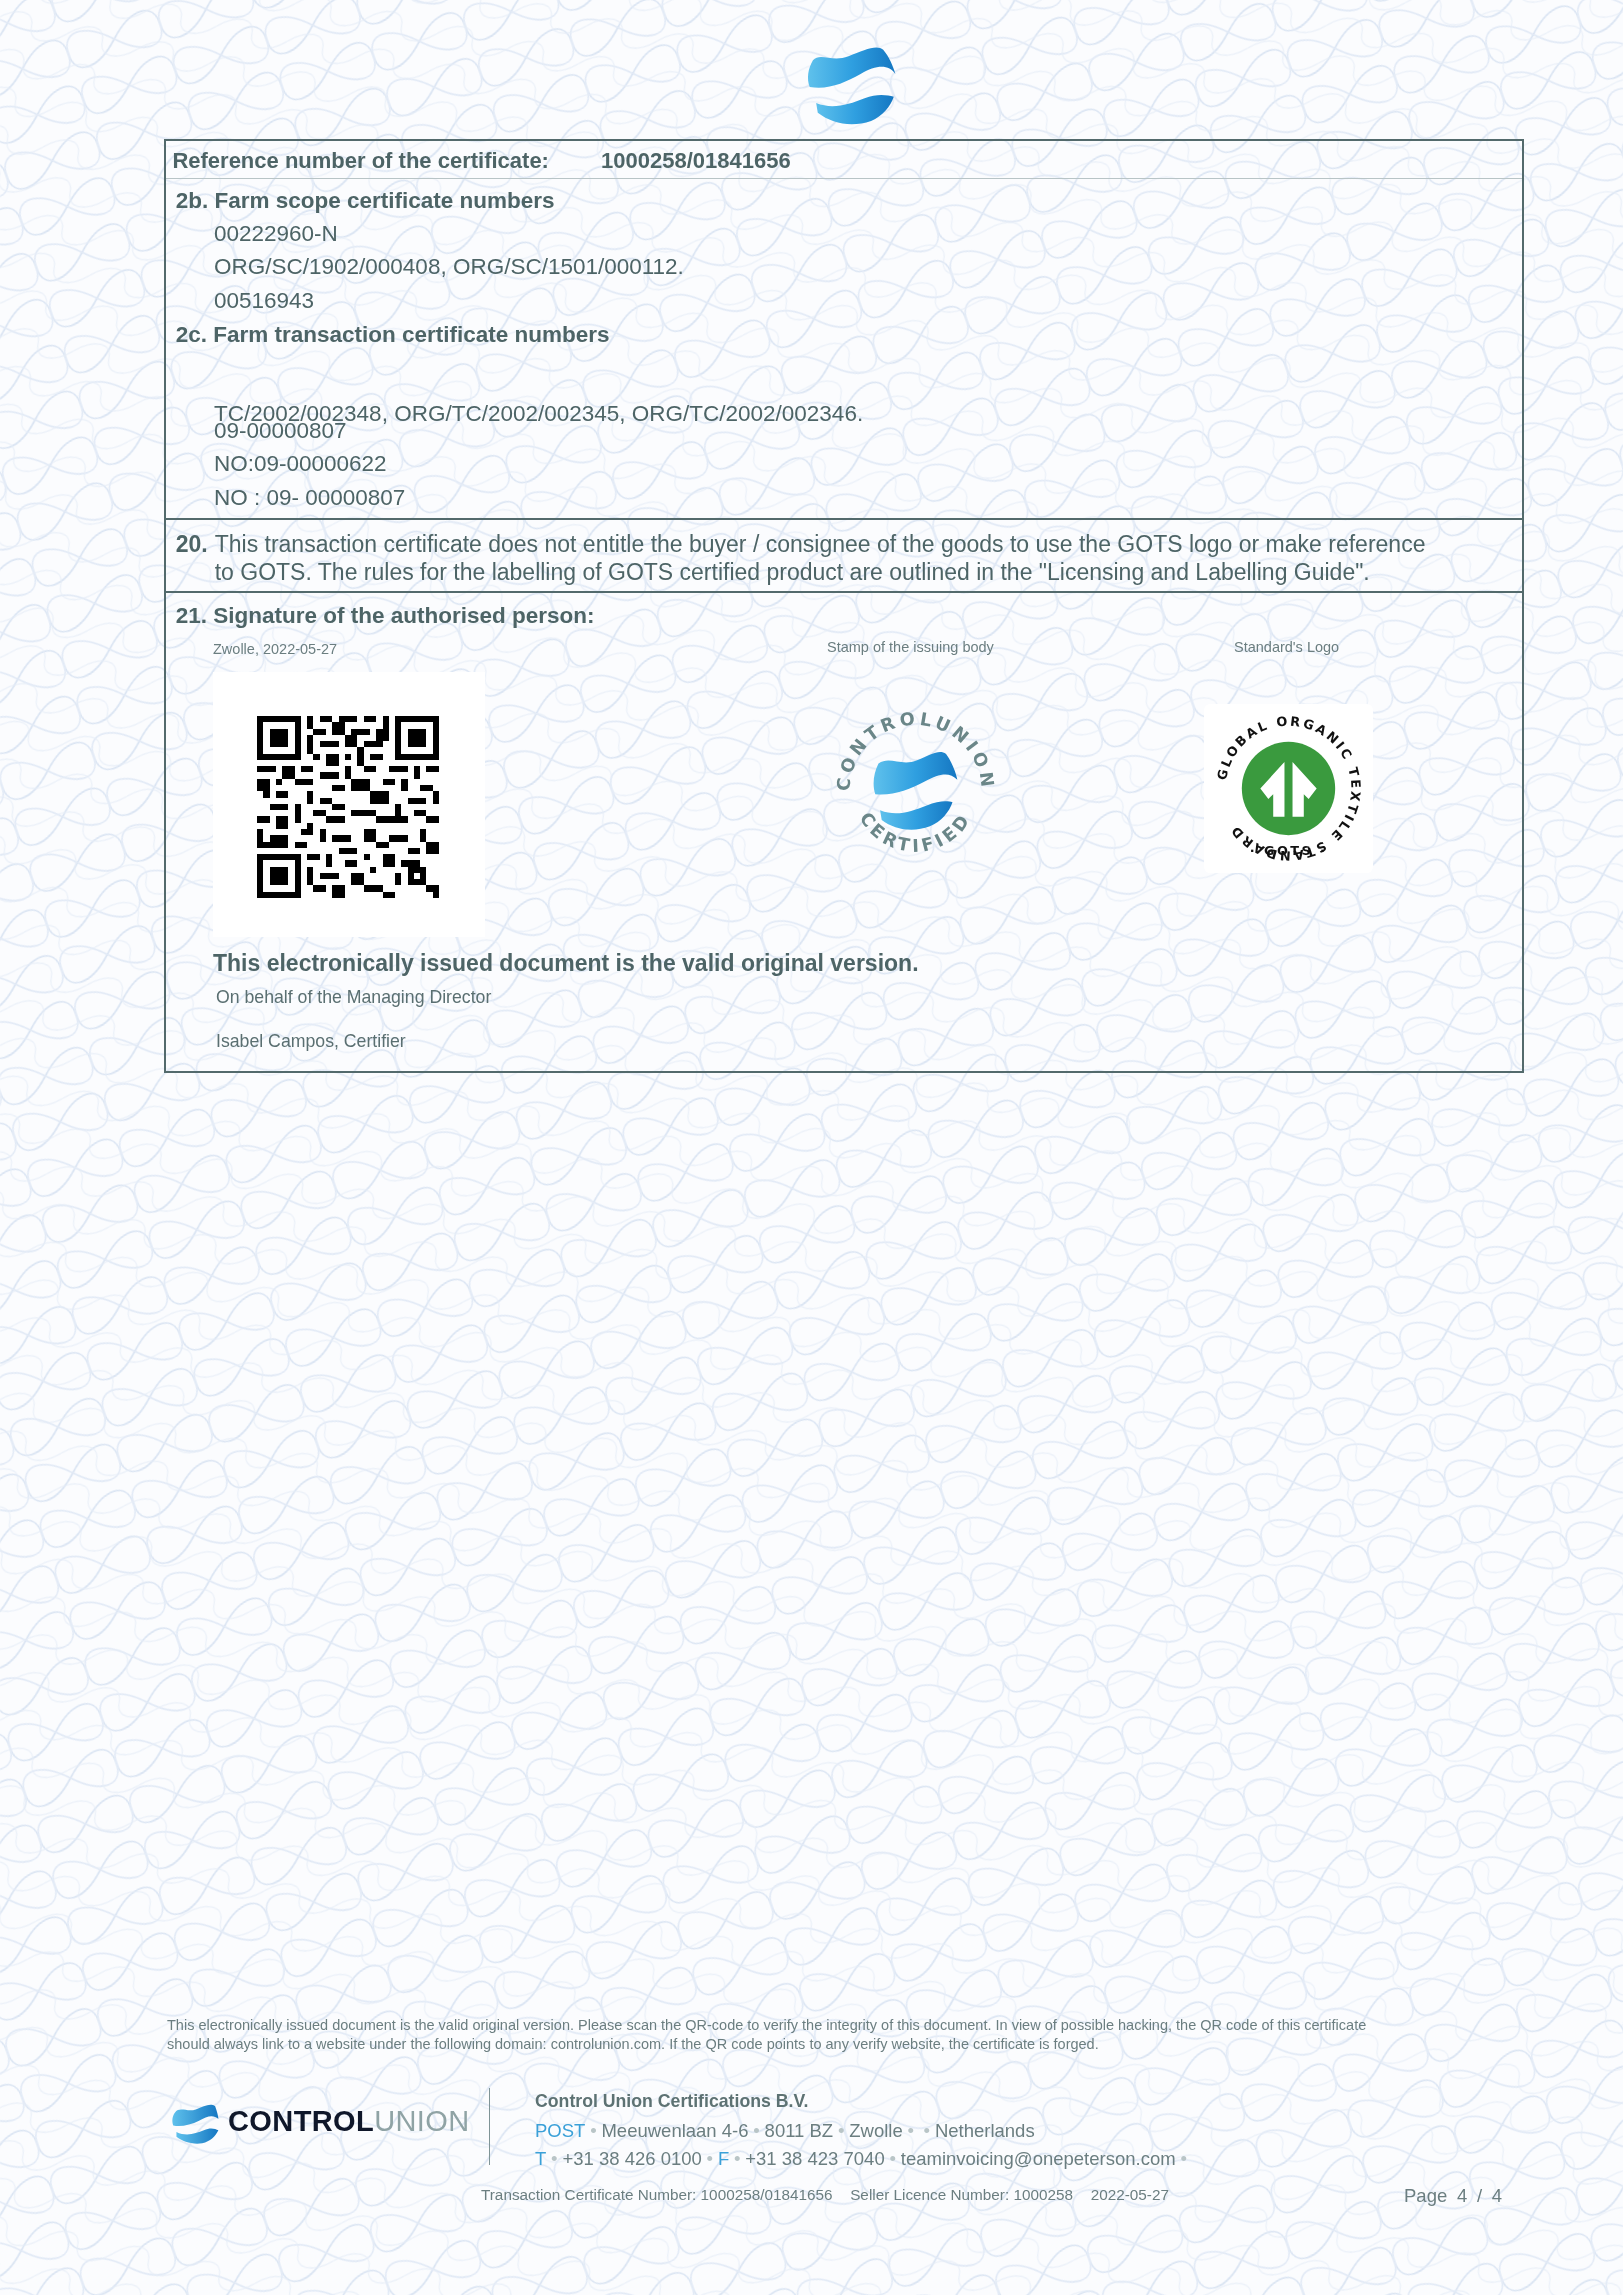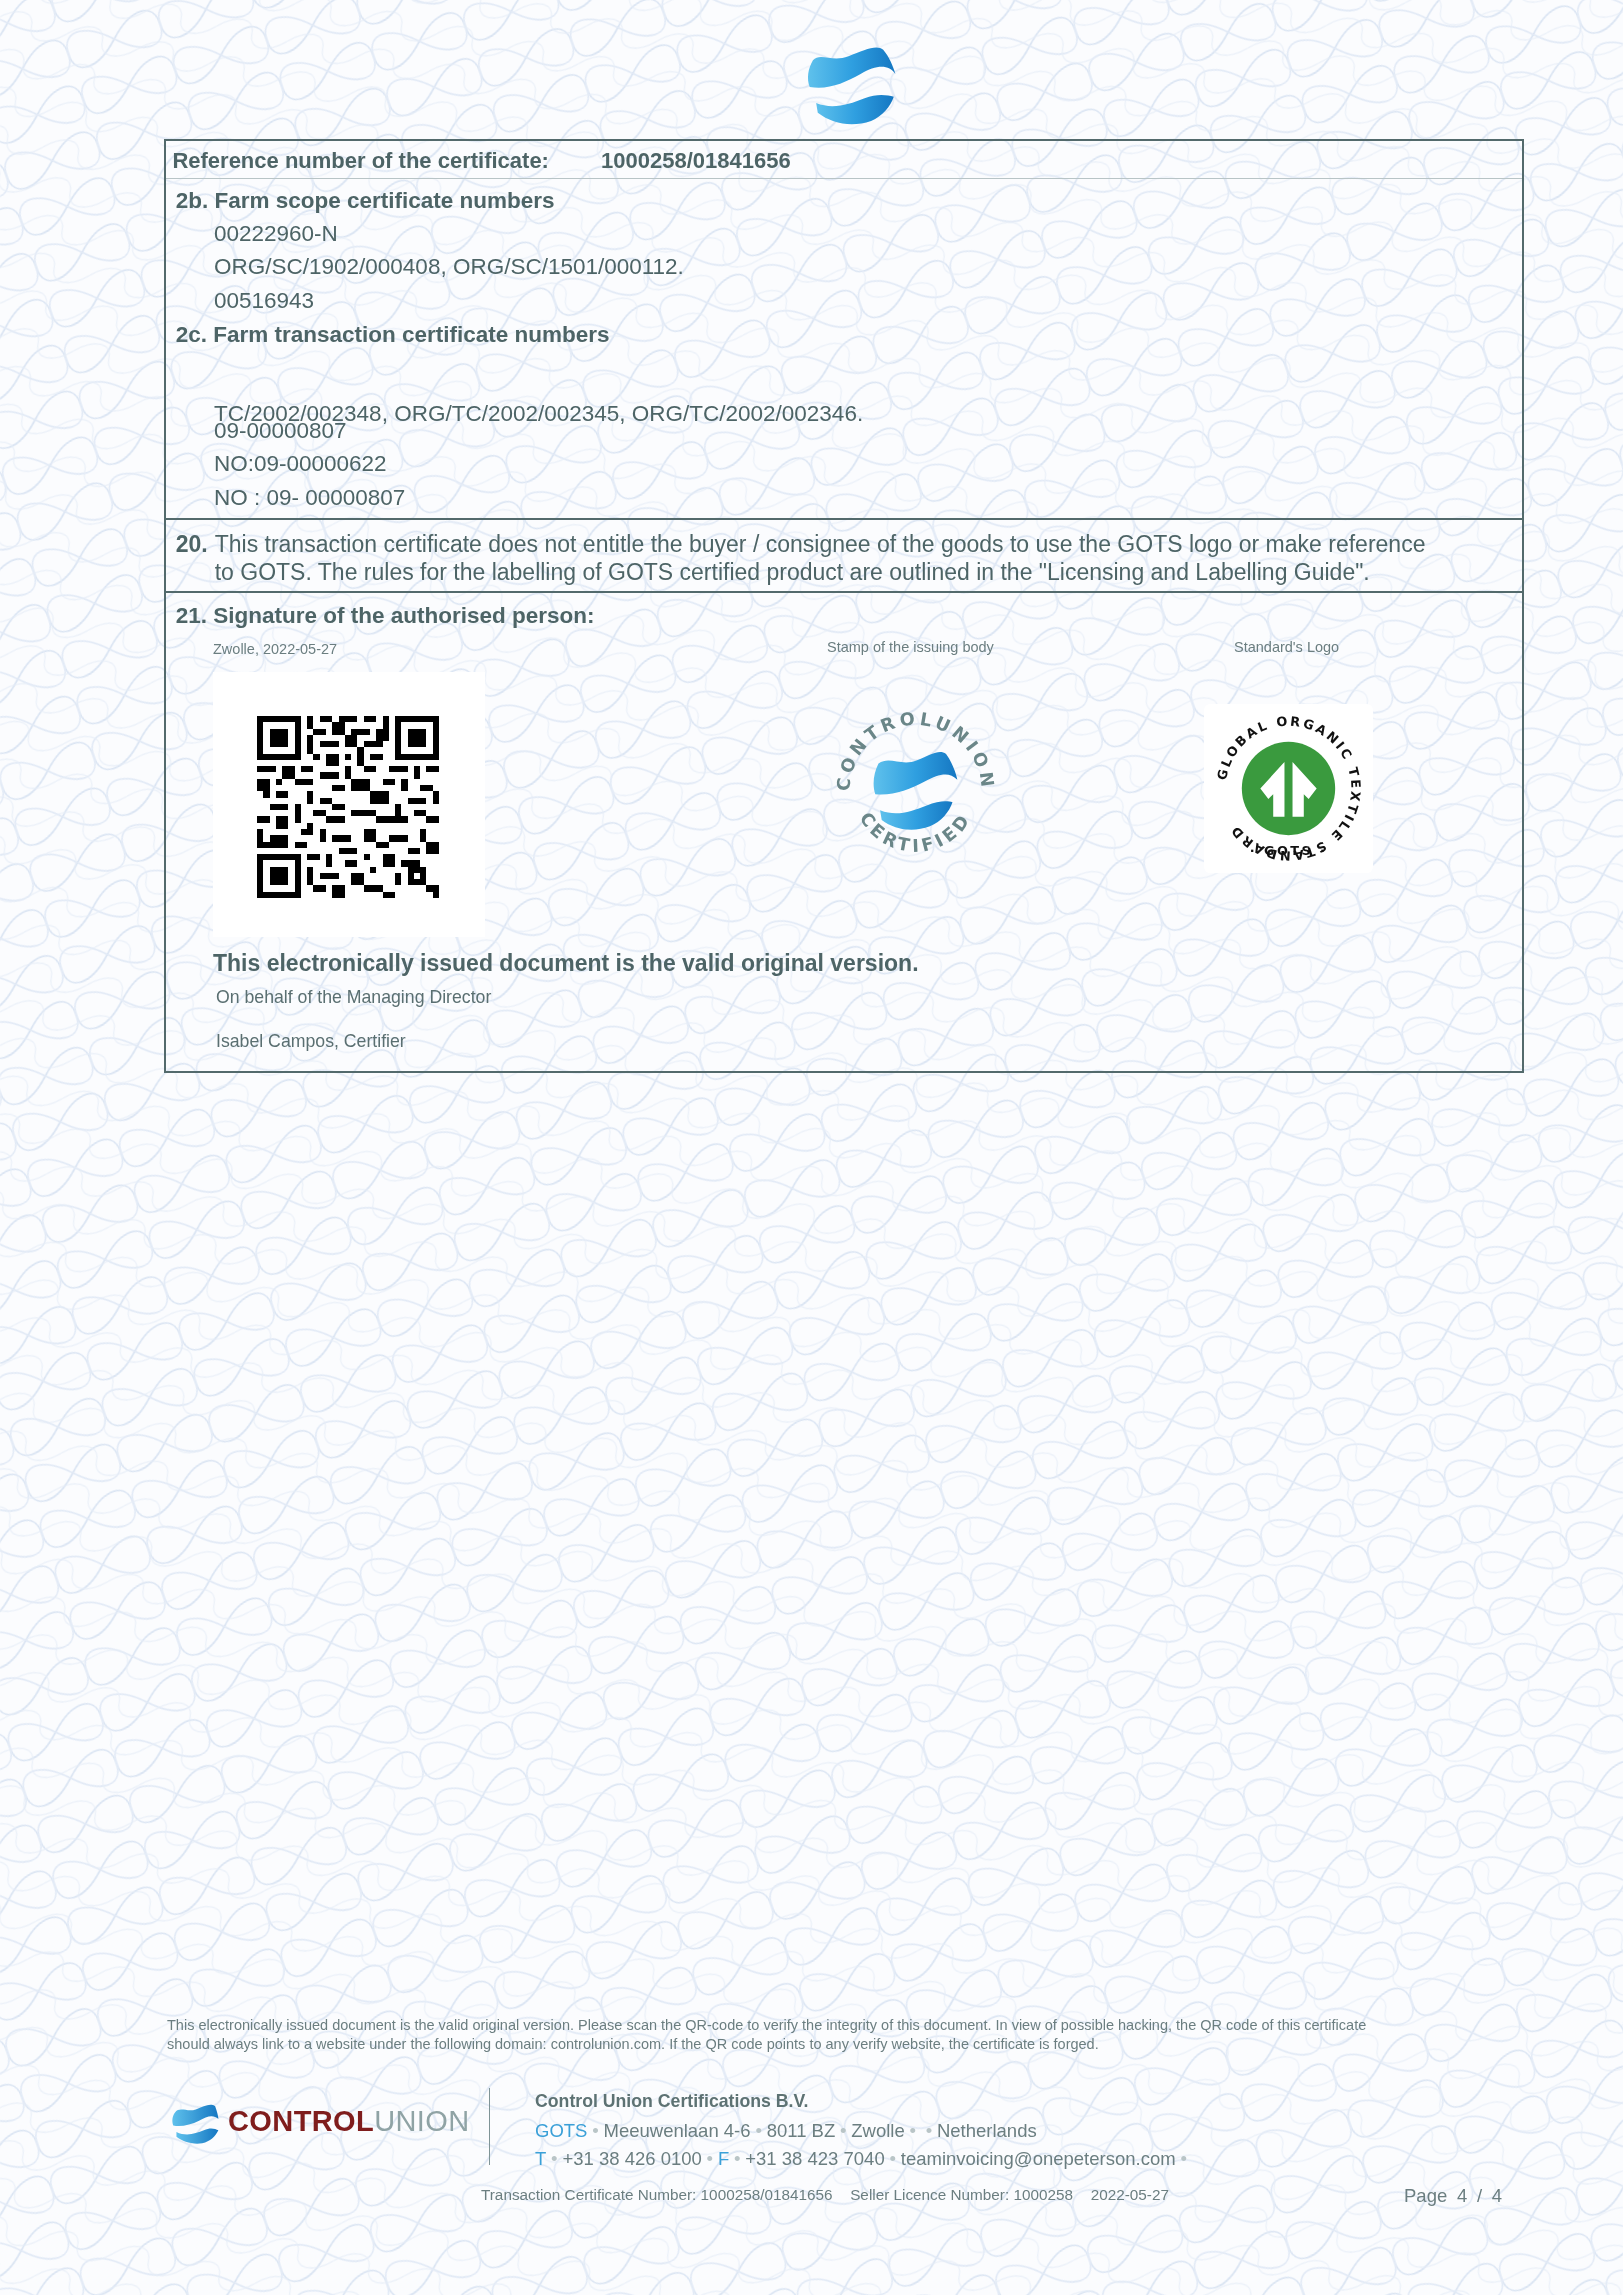--- a/index.html
+++ b/index.html
@@ -57,21 +57,21 @@
 
   .disclaimer {
     left: 135px; top: 2016px; width: 1359px;
     font-size: 14.5px; line-height: 19.3px; color: #6b7e80;
   }
 
   .footer-logo { left: 138px; top: 2098px; width: 290px; height: 48px; }
   .footer-logo .wordmark {
     position: absolute; left: 58px; top: 7.2px; font-size: 29px; color: #6a8688; letter-spacing: 0.4px; white-space: nowrap;
   }
-  .footer-logo .wordmark b { font-weight: bold; color: #7f1d1d; }
+  .footer-logo .wordmark b { font-weight: bold; color: #0f172a; }
   .footer-logo .wordmark span { font-weight: normal; color: #8fa3a5; }
 
   .footer-vrule { left: 457px; top: 2088px; width: 0; height: 77px; border-left: 1.6px solid #7f9496; }
 
   .footer-company { left: 503px; top: 2091px; font-size: 17.7px; font-weight: bold; color: #5d7273; white-space: nowrap; }
   .footer-line { left: 503px; font-size: 18.5px; color: #6b7e80; white-space: nowrap; }
   .footer-line .hl { color: #3aa0d8; }
   .footer-line .dot { color: #b9c5c7; margin: 0 4.8px; }
 
   .footer-meta { left: 449px; top: 2186px; font-size: 15.3px; color: #6b7e80; white-space: nowrap; }
@@ -303,21 +303,21 @@
     <path d="M8 42 C 20 48, 32 44, 42 40 C 50 36, 56 38, 60 40 C 56 48, 50 54, 40 56 C 28 58, 16 54, 8 48 Z" fill="url(#ftBlue)"></path>
   </svg>
   <div class="wordmark"><b>CONTROL</b><span>UNION</span></div>
 </div>
 
 <div class="layer footer-vrule"></div>
 
 <div class="layer footer-company">Control Union Certifications B.V.</div>
 
 <div class="layer footer-line" style="top:2120px">
-  <span class="hl">GOTS</span><span class="dot">•</span><span>Meeuwenlaan 4-6</span><span class="dot">•</span><span>8011 BZ</span><span class="dot">•</span><span>Zwolle</span><span class="dot">•</span><span></span><span class="dot">•</span><span>Netherlands</span>
+  <span class="hl">POST</span><span class="dot">•</span><span>Meeuwenlaan 4-6</span><span class="dot">•</span><span>8011 BZ</span><span class="dot">•</span><span>Zwolle</span><span class="dot">•</span><span></span><span class="dot">•</span><span>Netherlands</span>
 </div>
 
 <div class="layer footer-line" style="top:2148px">
   <span class="hl">T</span><span class="dot">•</span><span>+31 38 426 0100</span><span class="dot">•</span><span class="hl">F</span><span class="dot">•</span><span>+31 38 423 7040</span><span class="dot">•</span><span>teaminvoicing@onepeterson.com</span><span class="dot">•</span>
 </div>
 
 <div class="layer footer-meta">
   <span>Transaction Certificate Number: 1000258/01841656</span><span>Seller Licence Number: 1000258</span><span>2022-05-27</span>
 </div>
 

